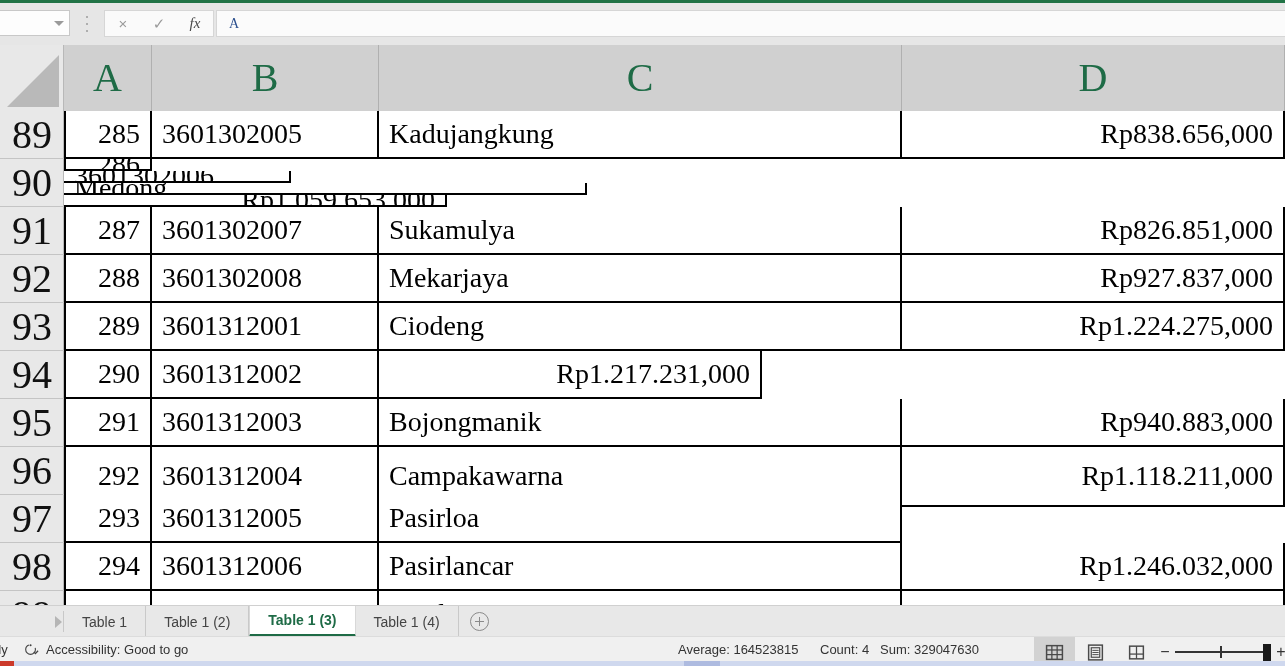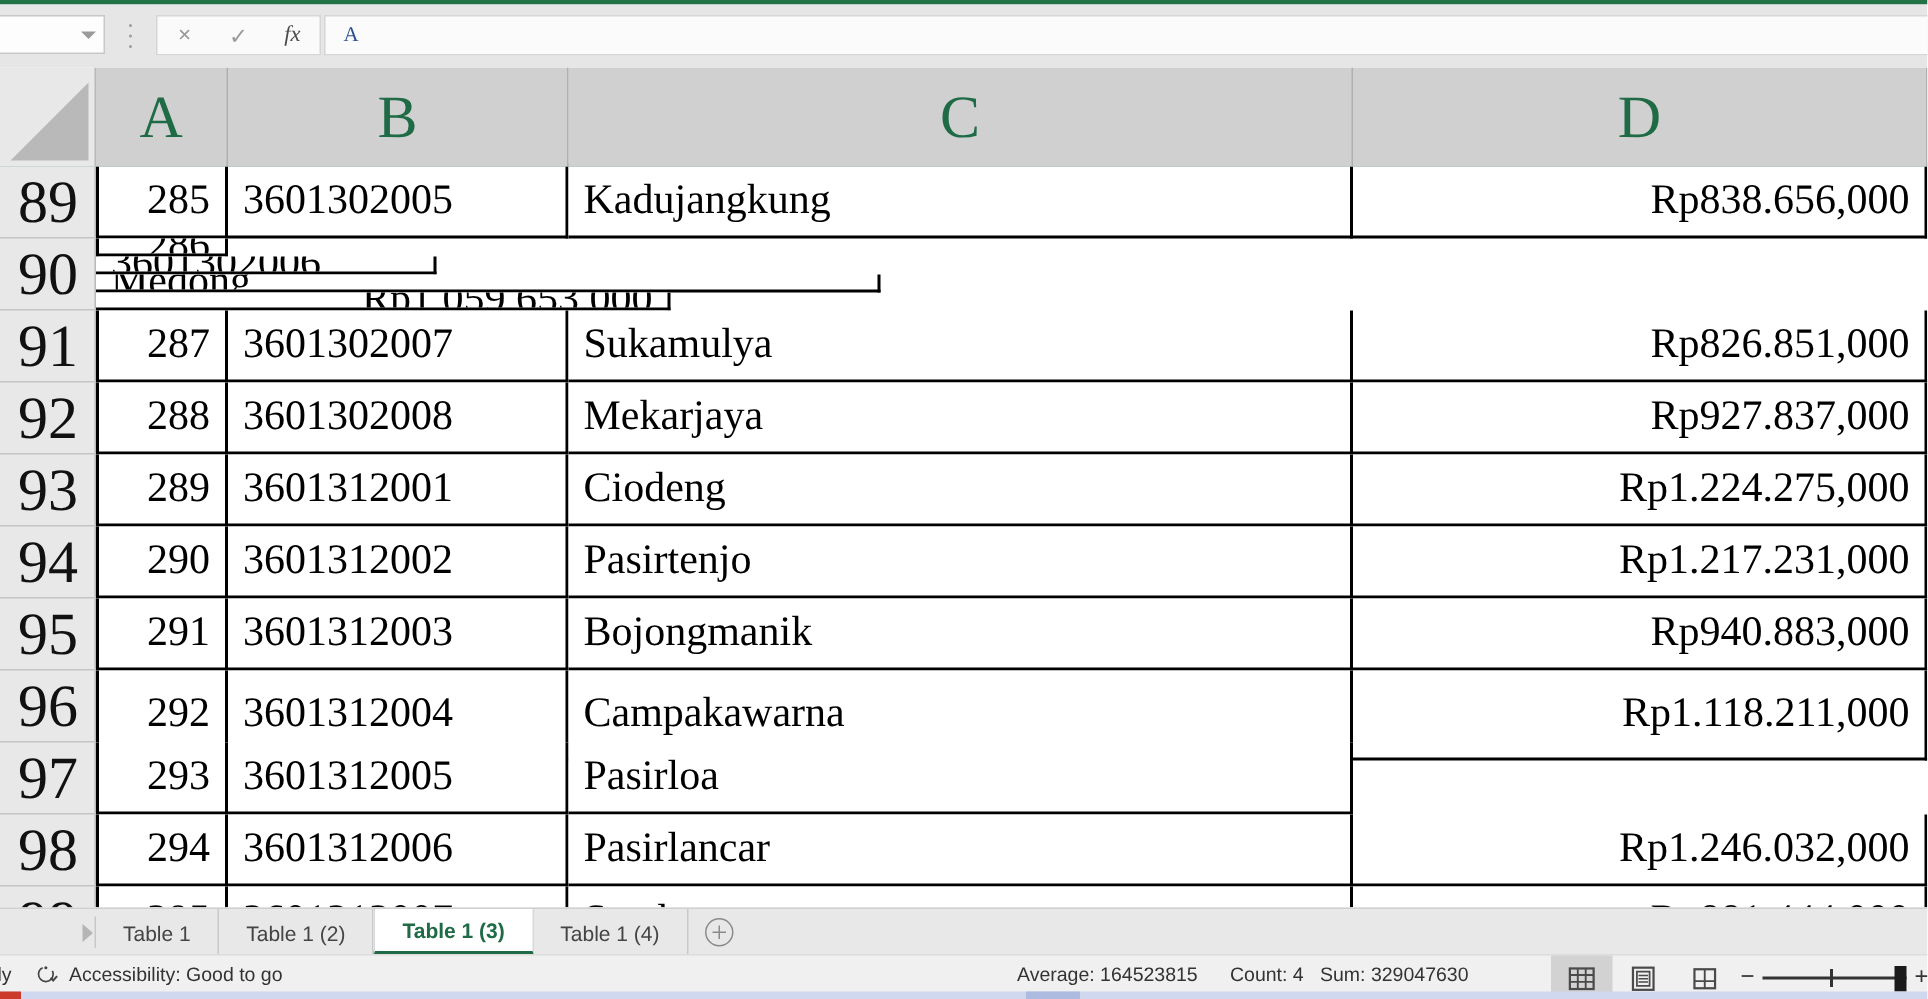--- a/index.html
+++ b/index.html
@@ -363,21 +363,20 @@
           </div>
           <div class="datarow" style="top: 192px; height: 48px;">
             <div class="cell c-a">289</div>
             <div class="cell c-b">3601312001</div>
             <div class="cell c-c">Ciodeng</div>
             <div class="cell c-d">Rp1.224.275,000</div>
           </div>
           <div class="datarow" style="top: 240px; height: 48px;">
             <div class="cell c-a">290</div>
             <div class="cell c-b">3601312002</div>
-            <div class="cell c-c">Pasirtenjo</div>
             <div class="cell c-d">Rp1.217.231,000</div>
           </div>
           <div class="datarow" style="top: 288px; height: 48px;">
             <div class="cell c-a">291</div>
             <div class="cell c-b">3601312003</div>
             <div class="cell c-c">Bojongmanik</div>
             <div class="cell c-d">Rp940.883,000</div>
           </div>
           <div class="datarow" style="top: 336px; height: 60px;">
             <div class="cell c-a">292</div>

